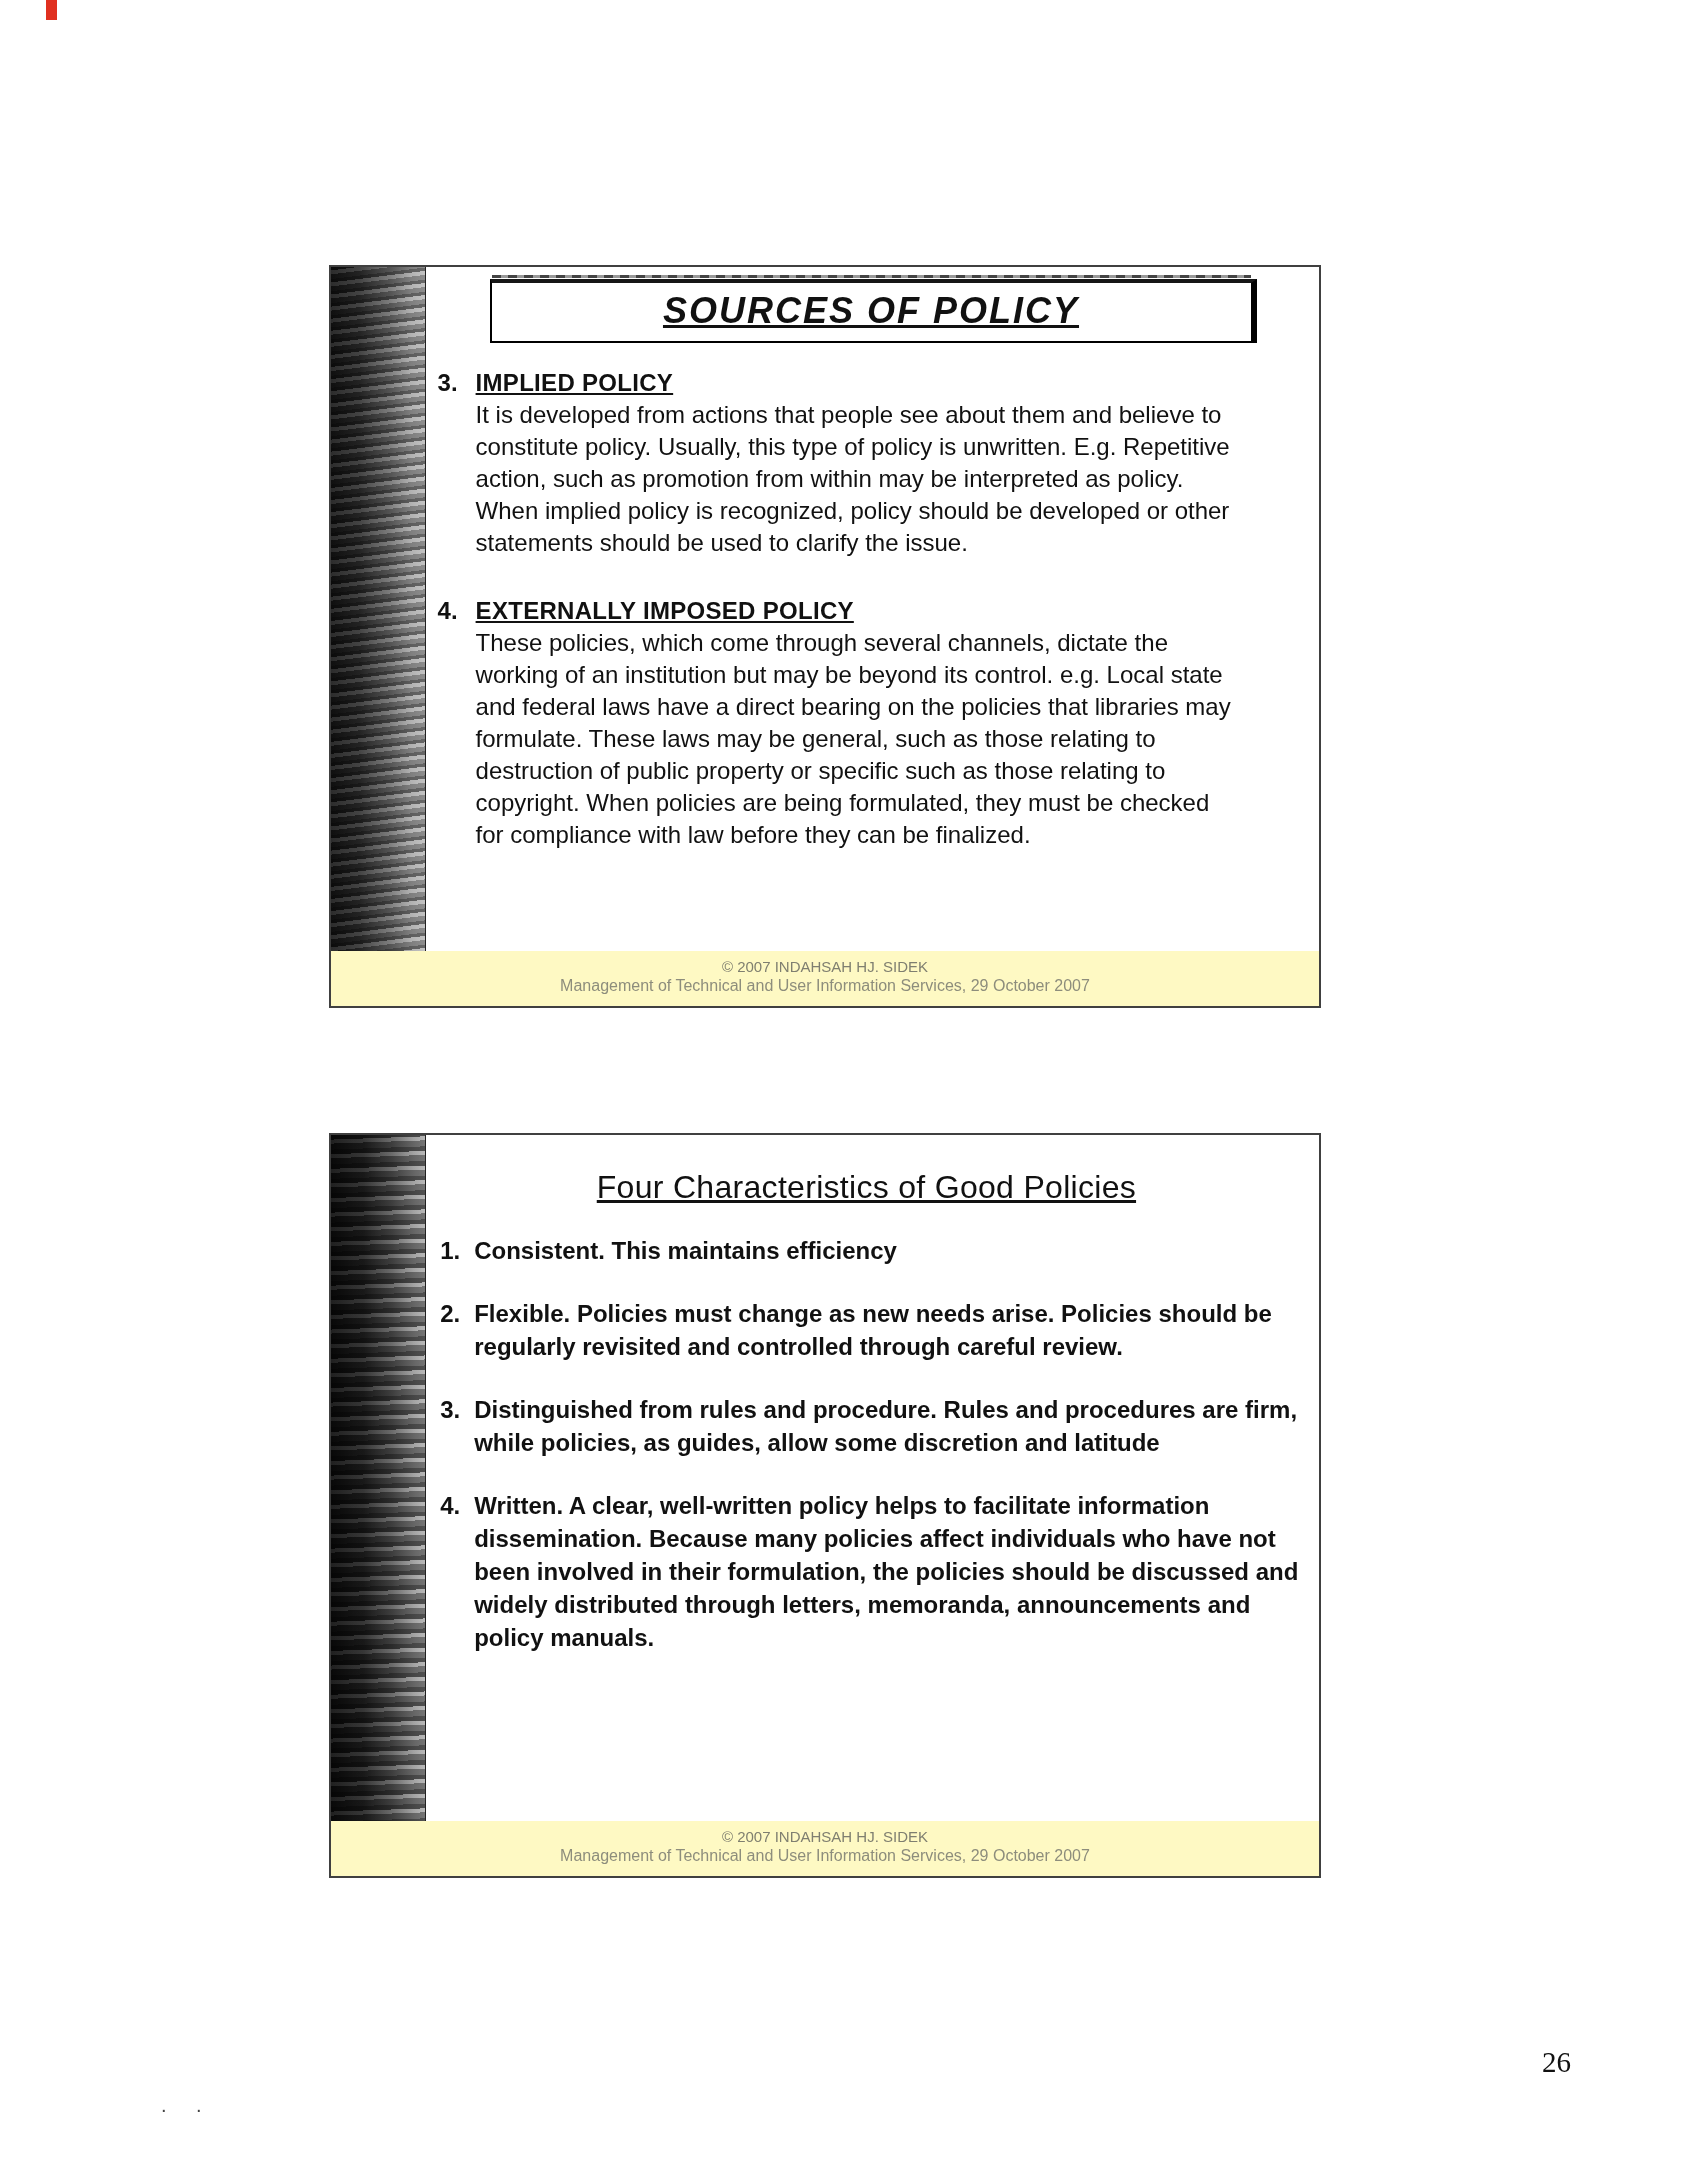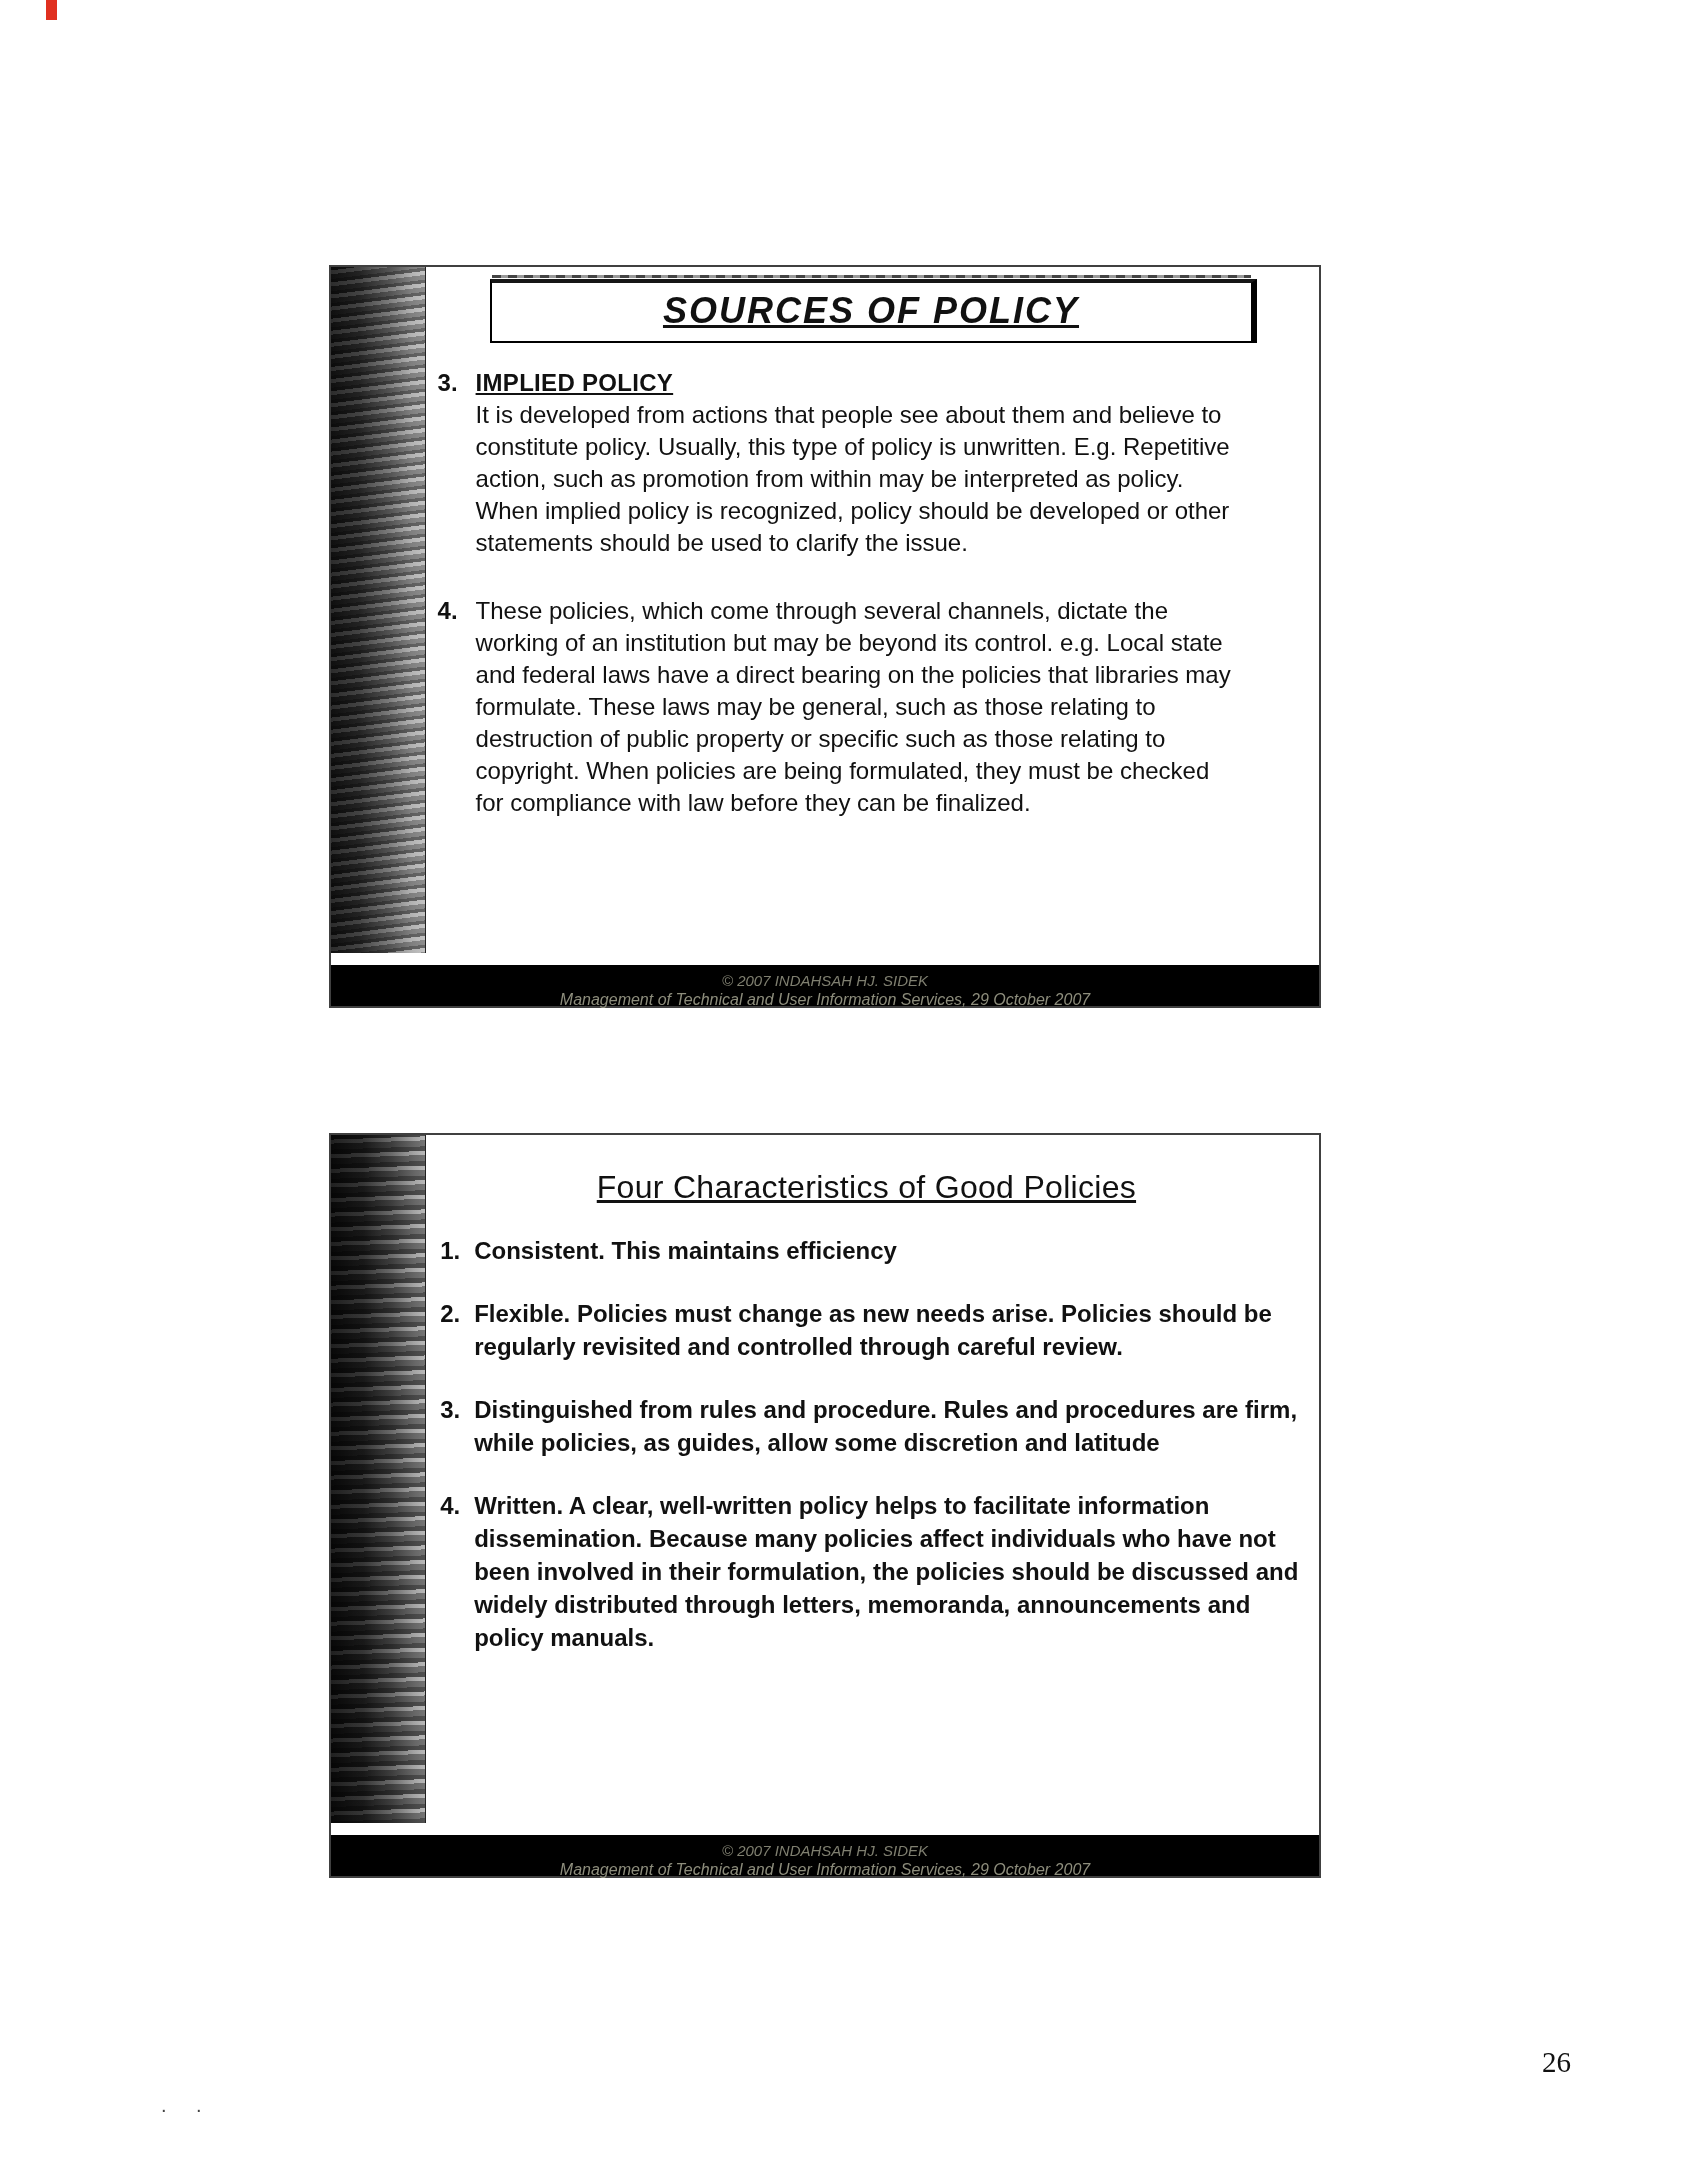--- a/index.html
+++ b/index.html
@@ -86,24 +86,23 @@
   .s2-title {
     font-size:32px; font-weight:normal; text-decoration:underline;
     text-align:center; margin:34px 13.2px 28px 0; letter-spacing:0.3px;
   }
   .s2 .item { display:flex; margin:0 0 30px 13.2px; font-weight:bold; }
   .s2 .num  { flex:none; width:34px; font-size:24px; line-height:33px; }
   .s2 .itext{ width:832px; font-size:24px; line-height:33px; }
 
   
   .bar {
-    position:absolute; left:0; right:0; bottom:0; height:41px;
-    background:#000000;
+    position:absolute; left:0; right:0; bottom:0; height:55px;
+    background:#fef9c3;
     color:#8d8d7c;
-    font-style:italic;
     text-align:center;
     padding-top:6.6px;
   }
   .bar .f1 { font-size:15px; line-height:18.5px; color:#7f7f70; }
   .bar .f2 { font-size:16px; line-height:20px; color:#8d8d7c; }
 
   
   .page-number {
     position:absolute; left:1542px; top:2046px;
     font-family:"Liberation Serif", serif;
@@ -127,20 +126,21 @@
       <div class="num">3.</div>
       <div class="itext">
         <div class="iheading">IMPLIED POLICY</div>
         <div class="ibody">It is developed from actions that people see about them and believe to constitute policy. Usually, this type of policy is unwritten. E.g. Repetitive action, such as promotion from within may be interpreted as policy. When implied policy is recognized, policy should be developed or other statements should be used to clarify the issue.</div>
       </div>
     </div>
 
     <div class="item">
       <div class="num">4.</div>
       <div class="itext">
+        <div class="iheading">EXTERNALLY IMPOSED POLICY</div>
         <div class="ibody">These policies, which come through several channels, dictate the working of an institution but may be beyond its control. e.g. Local state and federal laws have a direct bearing on the policies that libraries may formulate. These laws may be general, such as those relating to destruction of public property or specific such as those relating to copyright. When policies are being formulated, they must be checked for compliance with law before they can be finalized.</div>
       </div>
     </div>
   </div>
 
   <footer class="bar">
     <div class="f1">© 2007 INDAHSAH HJ. SIDEK</div>
     <div class="f2">Management of Technical and User Information Services, 29 October 2007</div>
   </footer>
 </section>

